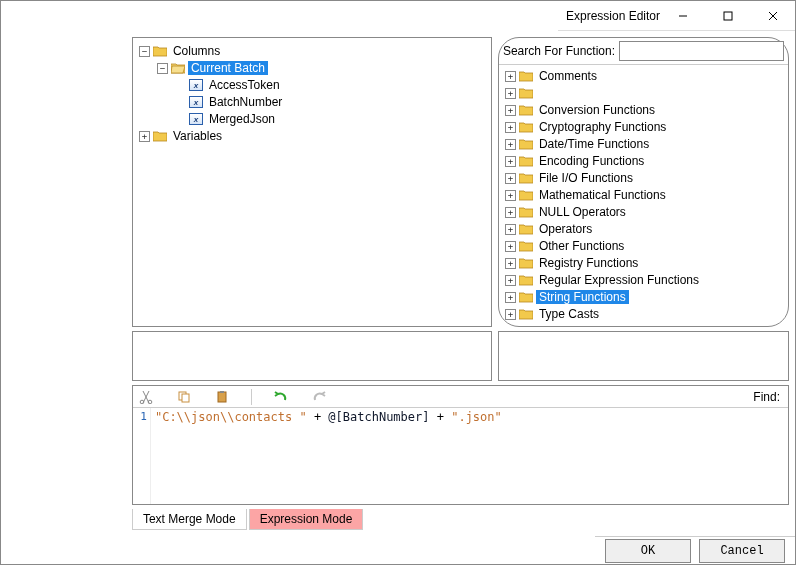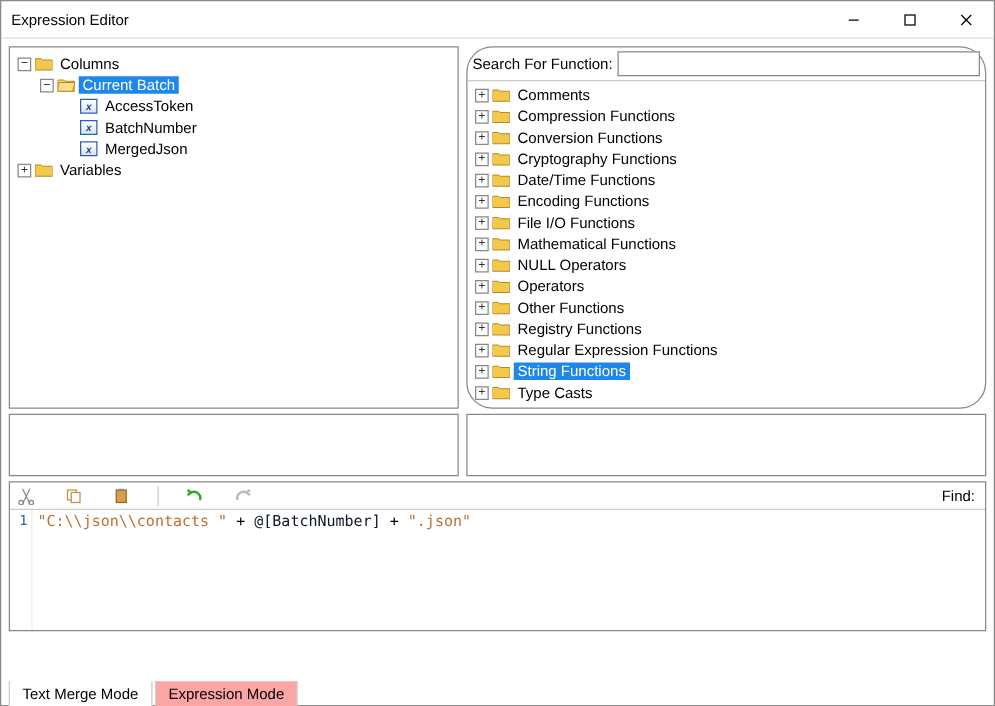--- a/index.html
+++ b/index.html
@@ -1,17 +1,17 @@
 <!DOCTYPE html>
 <html><head>
 <meta charset="utf-8">
 <style>
   * { box-sizing: border-box; }
   html, body { margin: 0; padding: 0; font-family: "Segoe UI", Tahoma, sans-serif; font-size: 12px; background: #fff; color: #000; }
-  .window { width: 796px; height: 565px; border: 1px solid #888; display: flex; flex-direction: column; background: #fff; }
+  .window { width: 796px; height: 565px; border: 1px solid #888; display: flex; flex-direction: column; background: #fff; align-items: flex-end; }
   .titlebar { height: 30px; display: flex; align-items: center; padding: 0 0 0 8px; border-bottom: 1px solid #ddd; }
   .titlebar-title { flex: 1; font-size: 12px; }
   .tb-btn { width: 45px; height: 29px; display: flex; align-items: center; justify-content: center; cursor: pointer; }
   .tb-btn svg { stroke: #000; stroke-width: 1; fill: none; }
   .content { flex: 1; display: flex; flex-direction: column; padding: 6px; gap: 4px; }
   .row-top { display: flex; gap: 6px; height: 290px; }
   .panel { border: 1px solid #888; background: #fff; position: relative; }
   .panel-left { width: 360px; overflow: auto; padding: 4px 2px; }
   .panel-right { flex: 1; display: flex; flex-direction: column; border-radius: 21px; }
   .search-row { display: flex; align-items: center; gap: 4px; padding: 3px 4px; border-bottom: 1px solid #ccc; }
@@ -33,23 +33,23 @@
   .toolbar { height: 22px; border-bottom: 1px solid #ccc; display: flex; align-items: center; padding: 0 4px; gap: 20px; }
   .tool-btn { width: 18px; height: 18px; display: flex; align-items: center; justify-content: center; cursor: pointer; }
   .find-label { margin-left: auto; margin-right: 4px; }
   .code-area { flex: 1; display: flex; font-family: Consolas, monospace; font-size: 12px; }
   .gutter { width: 18px; background: #fff; border-right: 1px solid #eee; text-align: right; padding: 2px 3px 0 0; color: #2a66b5; font-size: 11px; }
   .code { flex: 1; padding: 2px 4px; white-space: pre; }
   .tok-str { color: #c07030; }
   .tok-var { color: #0f172a; }
   .tok-op { color: #000; }
   .tabs { display: flex; gap: 2px; margin-top: 0; }
-  .tab { border: 1px solid #ccc; border-top: none; padding: 3px 10px; background: #fff; cursor: pointer; font-size: 12px; margin-top: 36px; }
+  .tab { border: 1px solid #ccc; border-top: none; padding: 3px 10px; background: #fff; cursor: pointer; font-size: 12px; }
   .tab.active { background: #fca5a5; }
-  .footer { height: 38px; border-top: 1px solid #ccc; display: flex; align-items: center; justify-content: flex-end; gap: 8px; padding: 0 10px; }
+  .footer { height: 38px; border-top: 1px solid #ccc; display: flex; align-items: center; justify-content: flex-end; gap: 8px; padding: 0 10px; font-family: Liberation Mono, monospace; }
   .btn { width: 86px; height: 24px; border: 1px solid #888; background: #efefef; cursor: pointer; font: inherit; }
 </style>
 </head>
 <body>
 
 <div class="window">
 
   <div class="titlebar">
     <div class="titlebar-title">Expression Editor</div>
     <div class="tb-btn">
@@ -135,21 +135,20 @@
   </svg>
               <span class="node-label">Comments</span>
             </div>
             <div class="tree-node">
               <span class="tree-indent" style="width: 6px;"></span>
               <span class="expander">+</span>
               <svg class="folder-icon" viewBox="0 0 14 12">
     <path d="M0 2 L0 11 L14 11 L14 3 L6 3 L5 2 Z" fill="#f2c94c" stroke="#b8891f" stroke-width="0.8"></path>
 
   </svg>
-              <span class="node-label">Compression Functions</span>
             </div>
             <div class="tree-node">
               <span class="tree-indent" style="width: 6px;"></span>
               <span class="expander">+</span>
               <svg class="folder-icon" viewBox="0 0 14 12">
     <path d="M0 2 L0 11 L14 11 L14 3 L6 3 L5 2 Z" fill="#f2c94c" stroke="#b8891f" stroke-width="0.8"></path>
 
   </svg>
               <span class="node-label">Conversion Functions</span>
             </div>

